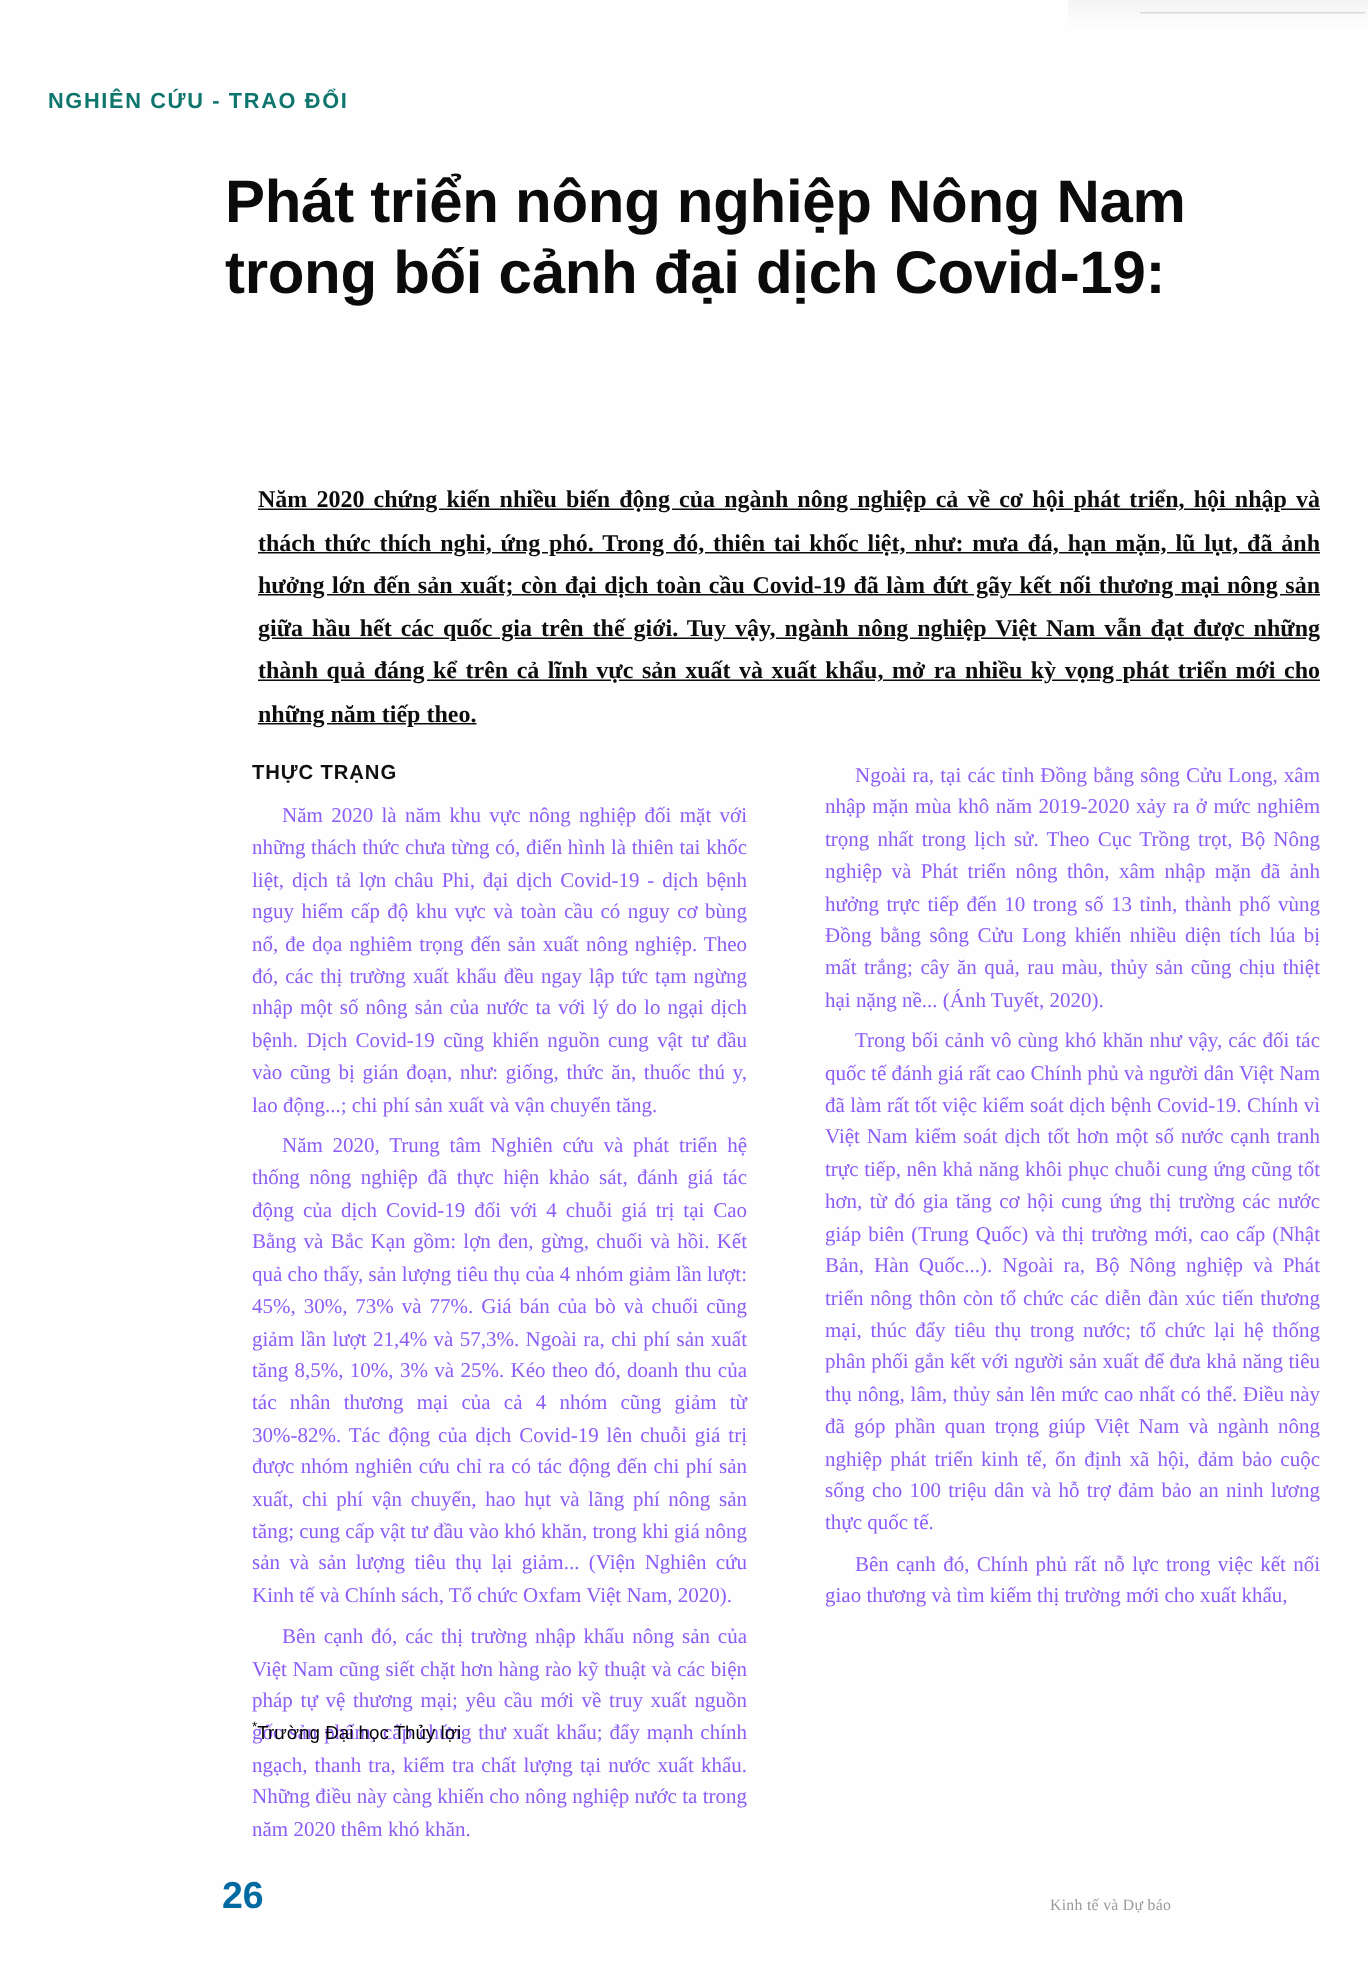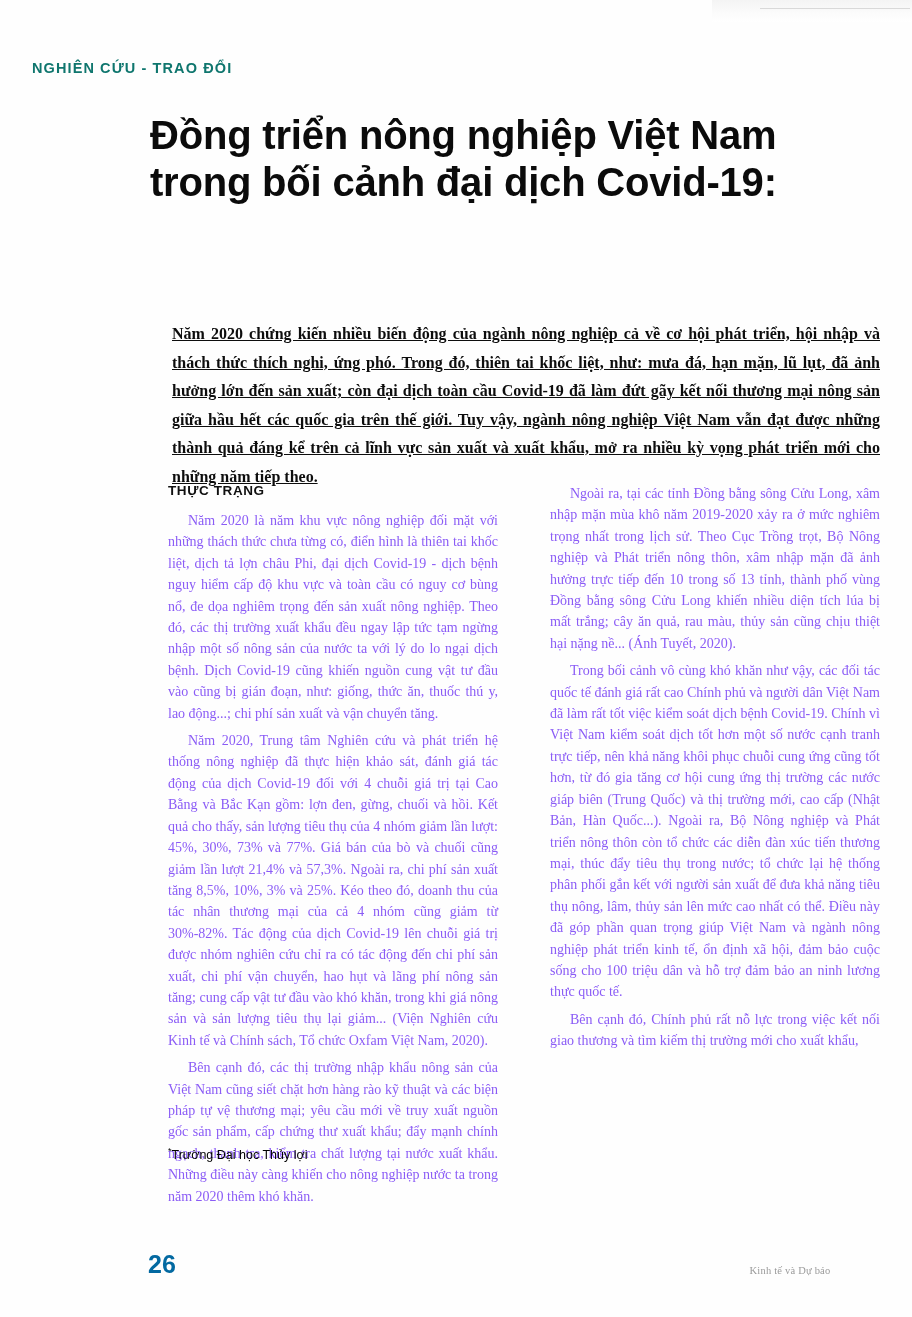--- a/index.html
+++ b/index.html
@@ -96,21 +96,21 @@
     line-height: 28.5px;
     text-align: justify;
     text-justify: inter-word;
     color: #0d0d0d;
     text-decoration: underline;
   }
 
   
   .columns {
     position: absolute;
-    top: 483px;
+    top: 507px;
     left: 168px;
     width: 712px;
     height: 700px;
   }
   .col {
     position: absolute;
     top: 0;
     width: 330px;
   }
   .col-left  { left: 0px; }
@@ -166,39 +166,39 @@
     font-family: "Liberation Sans", sans-serif;
     font-weight: 700;
     font-size: 25px;
     color: #0369a1;
   }
   .journal-mark {
     position: absolute;
     top: 1265px;
     left: 700px;
     width: 180px;
-    text-align: center;
+    text-align: left;
     font-family: "Liberation Serif", serif;
     font-size: 10.5px;
     color: #9a9a9a;
     letter-spacing: .2px;
   }
 </style>
 </head>
 <body>
 
 <div class="page">
 
   <div class="scan-artifact"></div>
   <div class="scan-artifact-line"></div>
 
   <div class="running-head">NGHIÊN CỨU - TRAO ĐỔI</div>
 
   <div class="title-block">
-    <div class="title-line">Đồng triển nông nghiệp Việt Nam</div>
+    <div class="title-line">Phát triển nông nghiệp Nông Nam</div>
     <div class="title-line">trong bối cảnh đại dịch Covid-19:</div>
   </div>
 
 
   <div class="abstract">Năm 2020 chứng kiến nhiều biến động của ngành nông nghiệp cả về cơ hội phát triển, hội nhập và thách thức thích nghi, ứng phó. Trong đó, thiên tai khốc liệt, như: mưa đá, hạn mặn, lũ lụt, đã ảnh hưởng lớn đến sản xuất; còn đại dịch toàn cầu Covid-19 đã làm đứt gãy kết nối thương mại nông sản giữa hầu hết các quốc gia trên thế giới. Tuy vậy, ngành nông nghiệp Việt Nam vẫn đạt được những thành quả đáng kể trên cả lĩnh vực sản xuất và xuất khẩu, mở ra nhiều kỳ vọng phát triển mới cho những năm tiếp theo.</div>
 
   <div class="columns">
 
     <div class="col col-left">
       <div class="section-head">THỰC TRẠNG</div>

